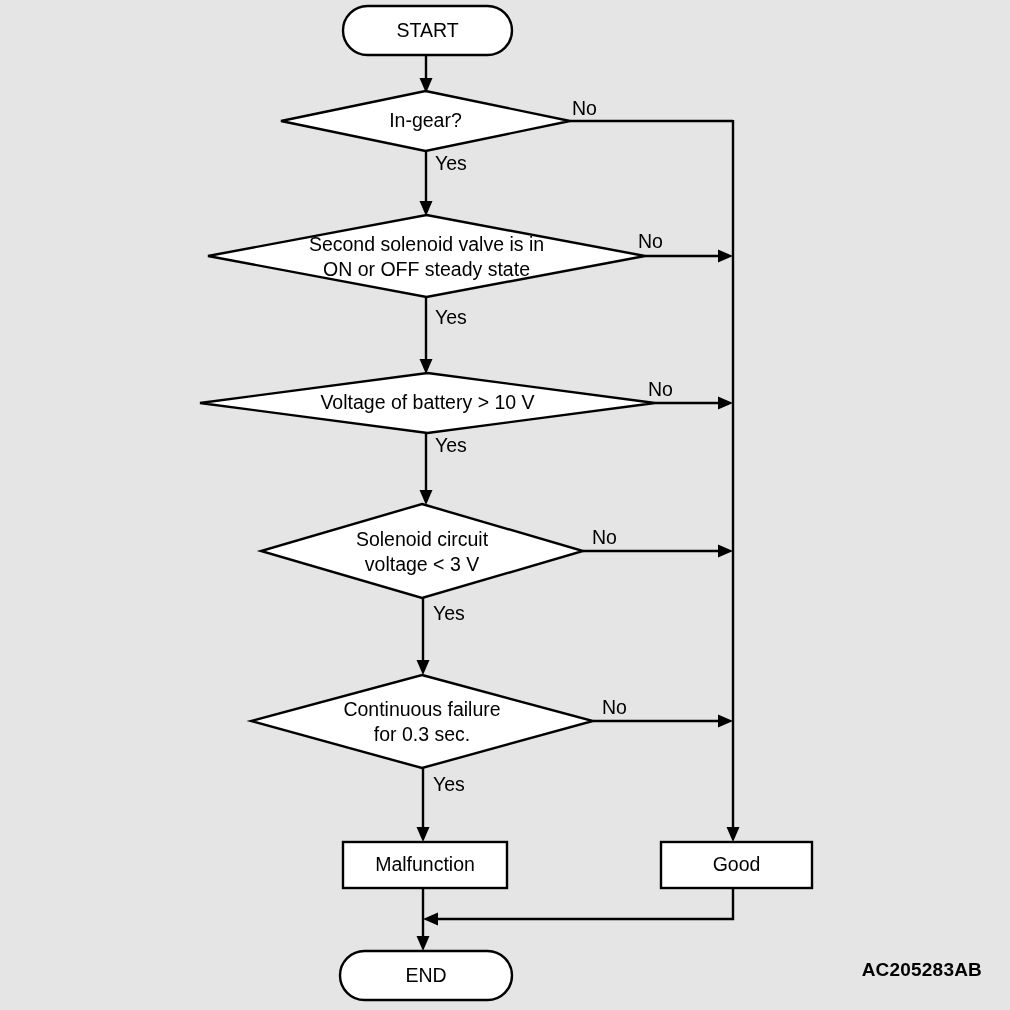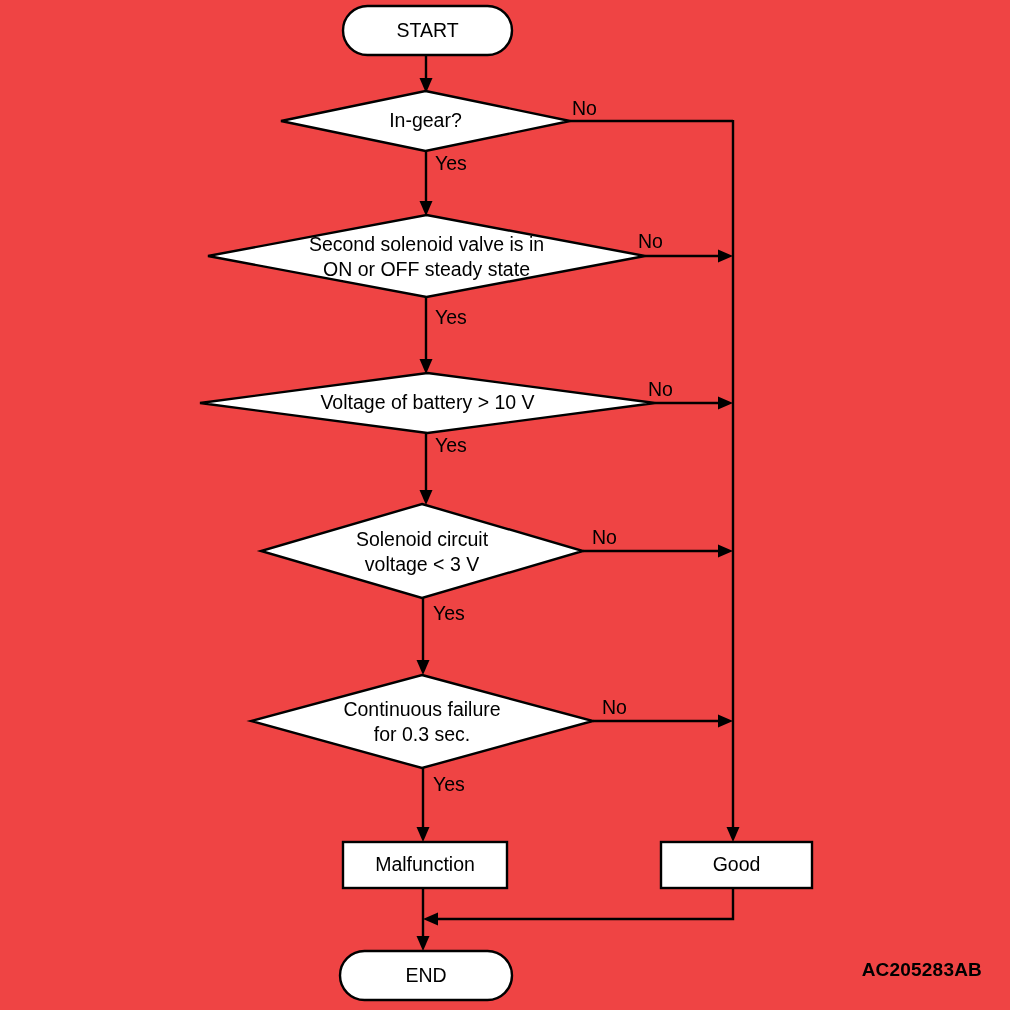--- a/index.html
+++ b/index.html
@@ -7,21 +7,21 @@
     padding: 0;
     background: #ffffff;
   }
   body {
     font-family: "Liberation Sans", sans-serif;
   }
   #canvas {
     position: relative;
     width: 1010px;
     height: 1010px;
-    background: #ef4444;
+    background: #e5e5e5;
     overflow: hidden;
   }
   svg#flow {
     position: absolute;
     left: 0;
     top: 0;
     width: 1010px;
     height: 1010px;
   }
   .shape {

